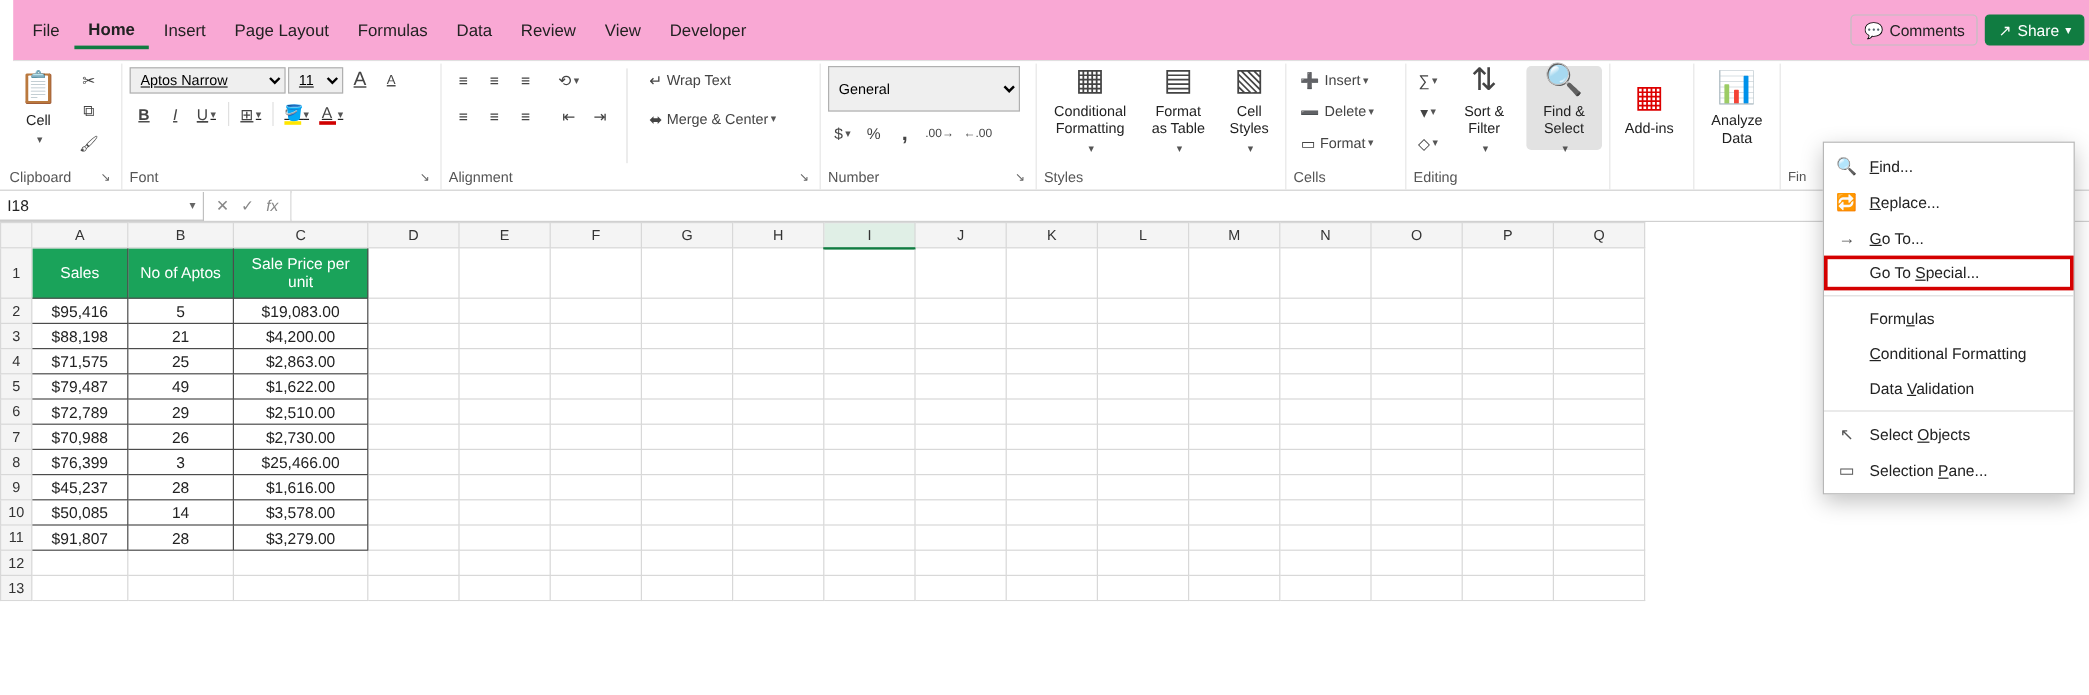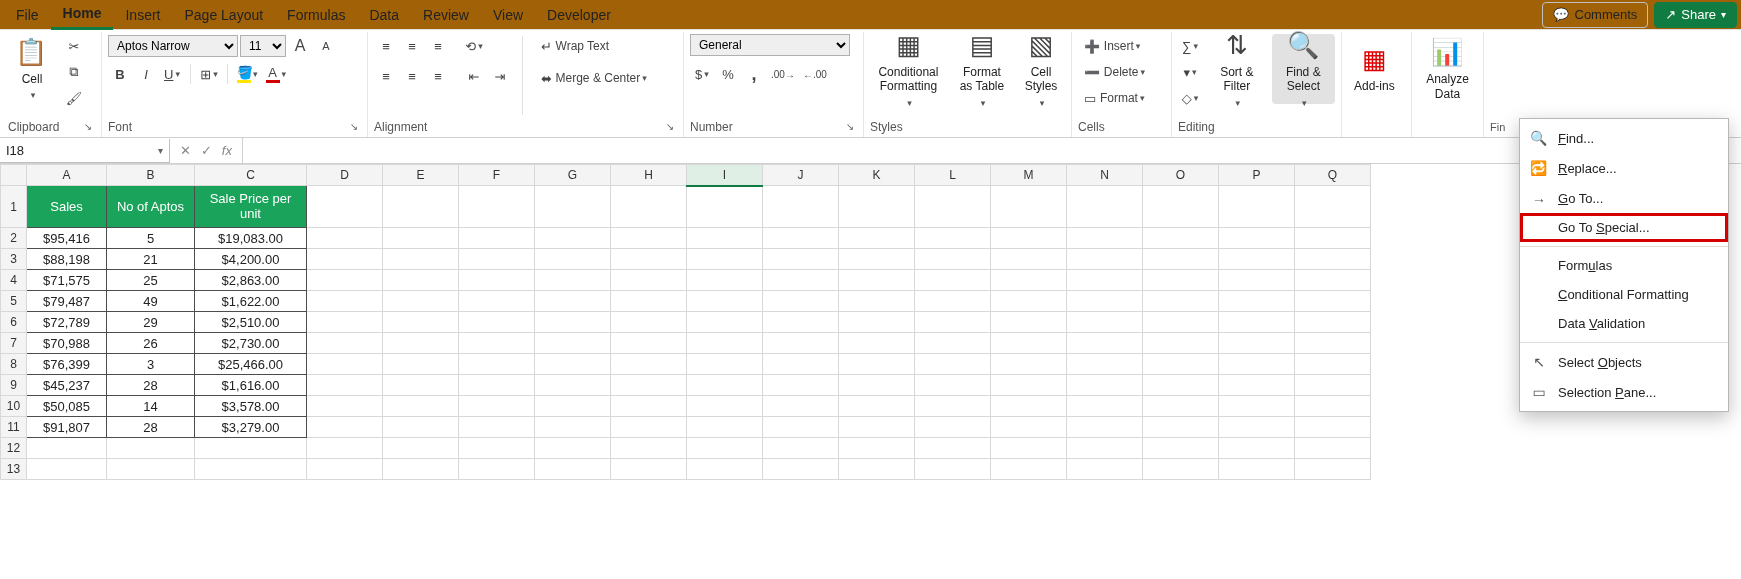--- a/index.html
+++ b/index.html
@@ -12,24 +12,25 @@
     user-select: none;
     overflow: hidden;
     width: 1741px;
     height: 579px;
     position: relative;
   }
   
   .tabs-bar {
     display: flex;
     align-items: center;
-    height: 30px;
+    height: 51px;
     padding: 0 4px;
-    background: #a16207;
+    background: #f9a8d4;
     border-bottom: 1px solid #e0e0e0;
+    margin-left: 11px;
   }
   .tabs-bar .tab {
     padding: 6px 12px;
     cursor: pointer;
     font-size: 14px;
   }
   .tabs-bar .tab.active {
     font-weight: 600;
     border-bottom: 3px solid #107c41;
   }
@@ -138,21 +139,21 @@
   }
   .font-size {
     width: 46px;
     height: 22px;
     border: 1px solid #b0b0b0;
     font-size: 12px;
     padding: 0 4px;
   }
   .num-format {
     width: 160px;
-    height: 22px;
+    height: 38px;
     border: 1px solid #b0b0b0;
     font-size: 12px;
     padding: 0 4px;
   }
 
   .underline-red { border-bottom: 3px solid #d00000; padding-bottom: 0; display:inline-block; width:14px; text-align:center;}
   .underline-yellow { border-bottom: 3px solid #ffe600; padding-bottom: 0; display:inline-block; width:14px; text-align:center;}
 
   
   .formula-row {
@@ -298,21 +299,21 @@
           </div>
       </div>
     </div>
     <div class="group-label-row">
       <span>Clipboard</span>
       <span class="launcher">↘</span>
     </div>
   </div>
 
   <div class="group" style="width:266px">
-    <div class="group-body" style="flex-direction:column; gap:4px; align-items:flex-start;">
+    <div class="group-body" style="flex-direction:column; gap:4px; align-items:flex-start;text-decoration:underline;">
       <div class="hrow">
         <select class="font-name">
           <option>Aptos Narrow</option>
         </select>
         <select class="font-size">
           <option>11</option>
         </select>
         <div class="icon-btn">
             <span style="font-size:16px">A</span>
           </div>

